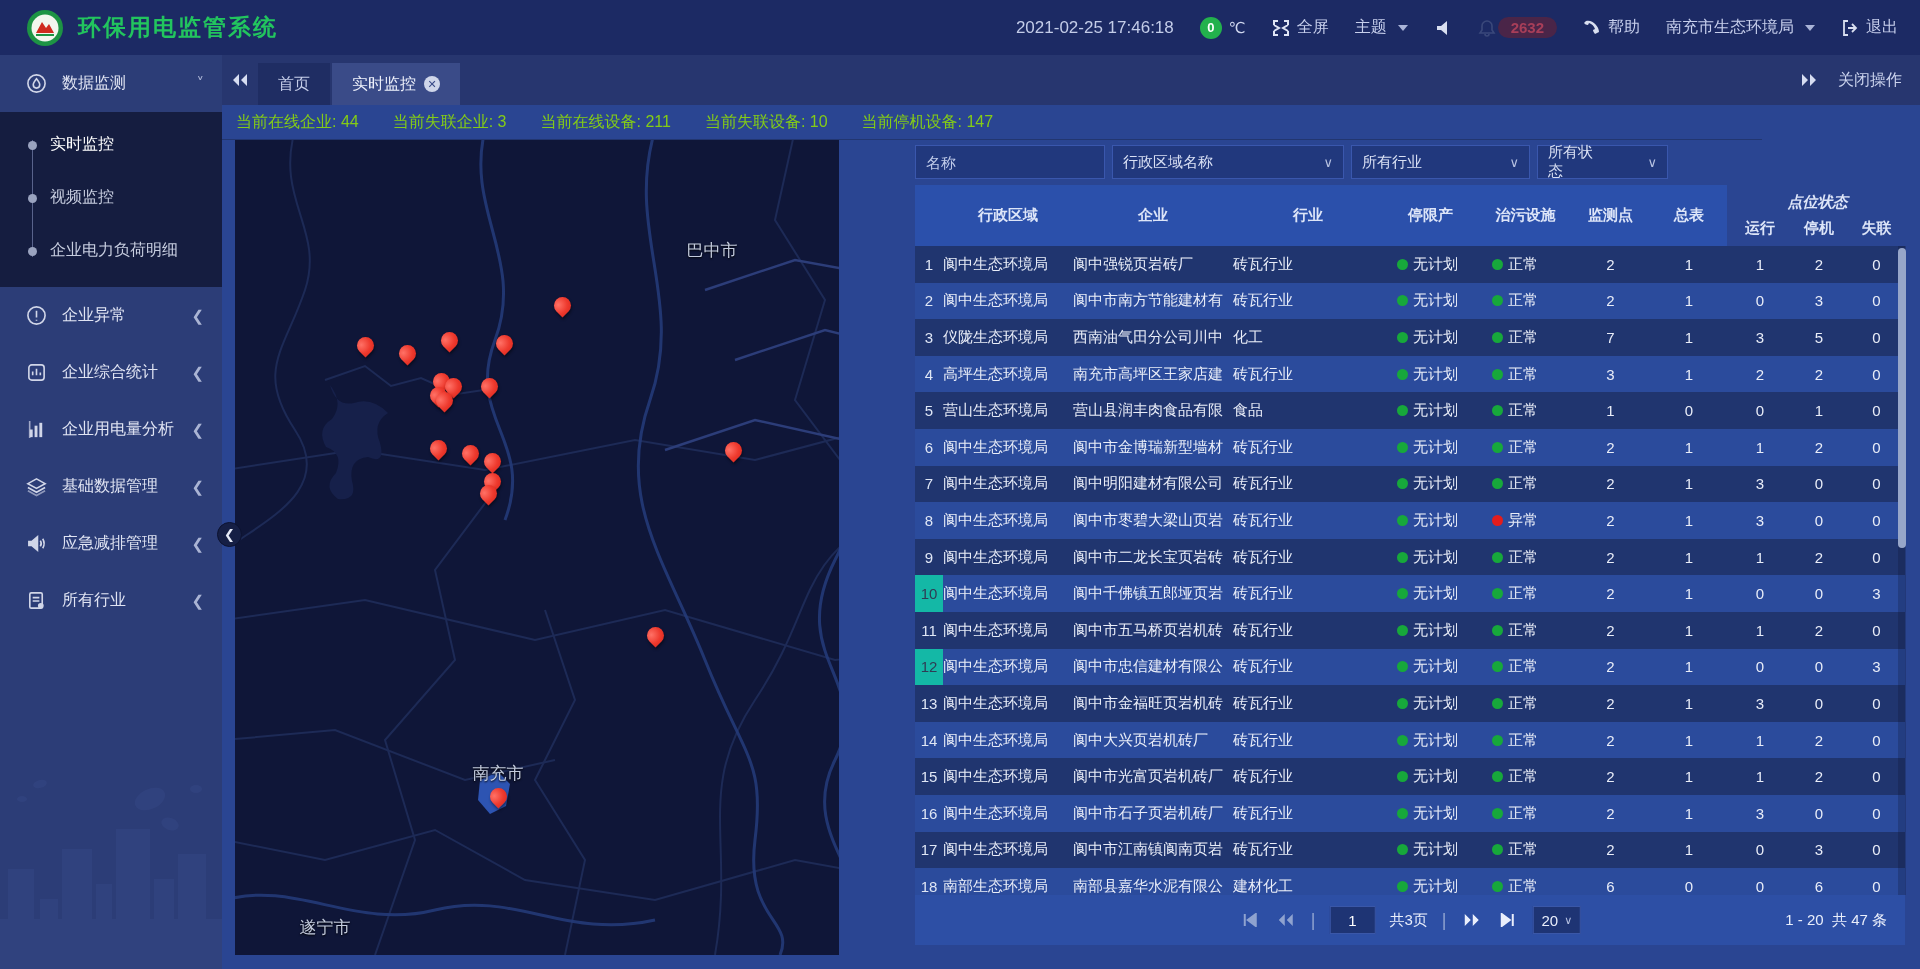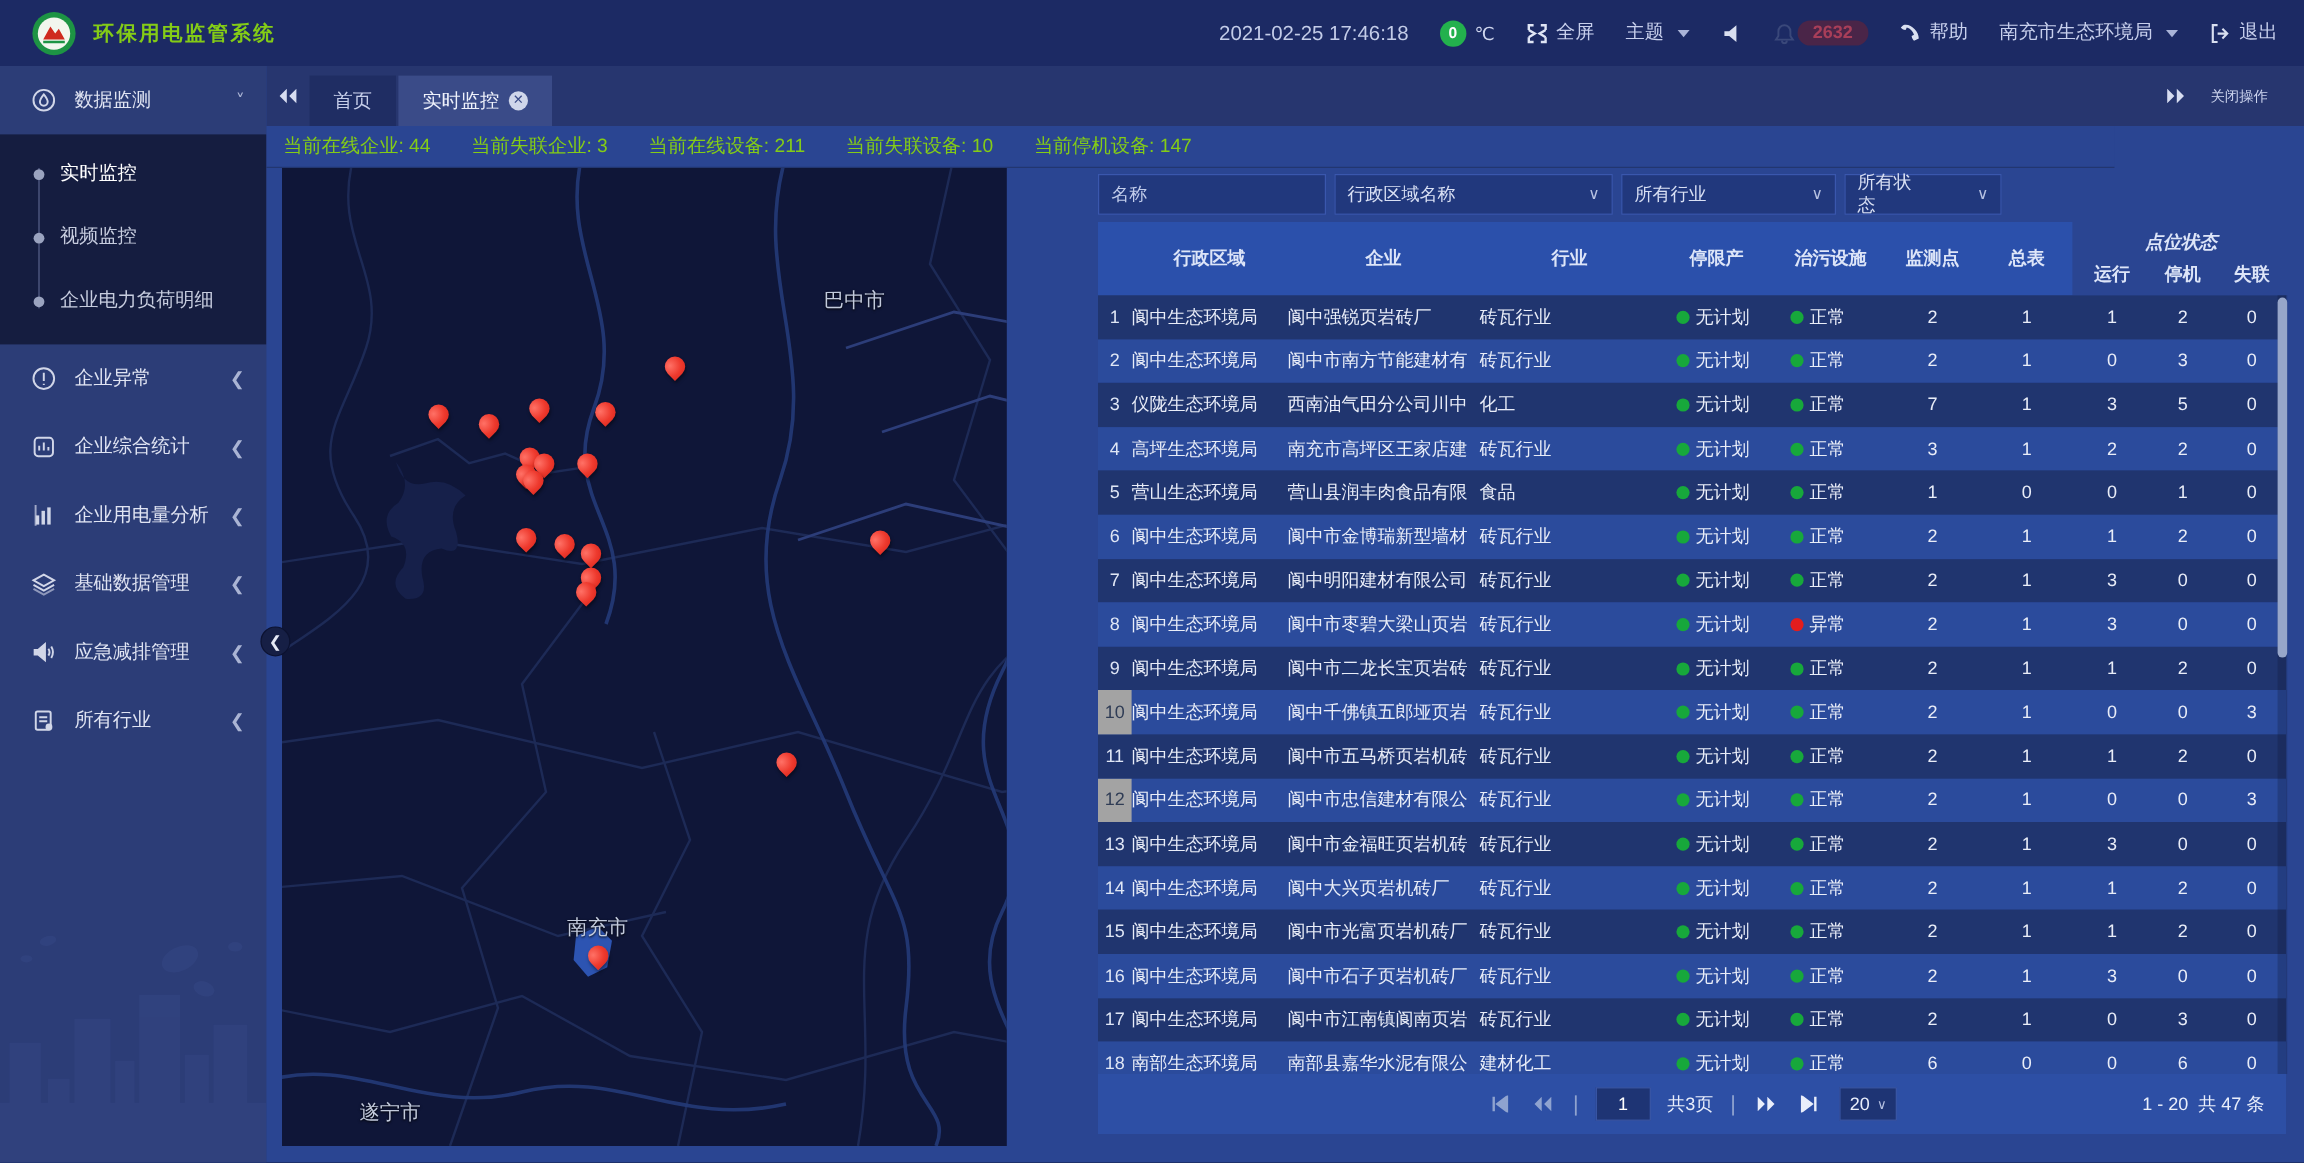--- a/index.html
+++ b/index.html
@@ -3,21 +3,21 @@
 <meta charset="utf-8">
 <style>
   * { margin:0; padding:0; box-sizing:border-box; }
   html,body { background:#0d142e; }
   body { font-family:"Liberation Sans","DejaVu Sans",sans-serif; }
   .app { position:relative; width:1920px; height:969px; background:#2a4592; overflow:hidden; }
 
   
   .header { position:absolute; top:0; left:0; width:1920px; height:55px; background:#1c2a64; display:flex; align-items:center; z-index:9; }
   .logo { width:38px; height:38px; margin-left:26px; flex:0 0 auto; }
-  .app-title { color:#84cc16; font-size:17px; font-weight:bold; margin-left:14px; letter-spacing:2px; }
+  .app-title { color:#22c55e; font-size:23px; font-weight:bold; margin-left:14px; letter-spacing:2px; }
   .header-right { margin-left:auto; display:flex; align-items:center; gap:26px; padding-right:22px; color:#c7cfec; font-size:16px; }
   .hr-item { display:flex; align-items:center; gap:7px; cursor:pointer; white-space:nowrap; }
   .datetime { color:#c3cce8; font-size:17px; cursor:default; }
   .temp-badge { width:22px; height:22px; border-radius:50%; background:#23b14d; color:#fff; display:flex; align-items:center; justify-content:center; font-size:13px; font-weight:bold; }
   .temp-unit { color:#cfd6ee; font-size:15px; }
   .caret { display:inline-block; width:0; height:0; border-left:5px solid transparent; border-right:5px solid transparent; border-top:6px solid #aab4d8; margin-left:4px; }
   .bell-wrap { display:flex; align-items:center; gap:2px; opacity:.95; }
   .bell-pill { background:#4d2547; color:#b04059; border-radius:12px; padding:2px 13px; font-size:15px; font-weight:bold; }
   .hicon { width:18px; height:18px; flex:0 0 auto; }
 
@@ -34,21 +34,21 @@
   .submenu-item.active { color:#ffffff; }
   .watermark { position:absolute; left:0; bottom:0; width:222px; height:240px; opacity:.55; pointer-events:none; }
 
   
   .tabstrip { position:absolute; left:222px; top:55px; width:1698px; height:50px; background:#27366f; display:flex; align-items:center; z-index:7; }
   .tab-arrow { width:36px; height:50px; display:flex; align-items:center; justify-content:center; color:#d7ddf1; cursor:pointer; }
   .tabs { display:flex; align-items:flex-end; height:100%; }
   .tab { height:42px; margin-top:8px; display:flex; align-items:center; gap:8px; padding:0 20px; font-size:16px; color:#c6cee9; background:#1f2d63; margin-right:2px; cursor:pointer; }
   .tab.active { background:#3a4b88; color:#eef1fb; }
   .tab-close { width:16px; height:16px; border-radius:50%; background:#cfd6ea; color:#3a4b88; font-size:11px; line-height:16px; text-align:center; font-weight:bold; }
-  .tabstrip-right { margin-left:auto; display:flex; align-items:center; gap:20px; padding-right:30px; color:#ccd4ee; font-size:12px; }
+  .tabstrip-right { margin-left:auto; display:flex; align-items:center; gap:20px; padding-right:18px; color:#ccd4ee; font-size:16px; }
 
   
   .status-strip { position:absolute; left:222px; top:105px; width:1540px; height:35px; background:#2a4592; border-bottom:1px solid #223670; display:flex; align-items:center; gap:34px; padding-left:14px; color:#84cc16; font-size:16px; z-index:6; }
   .status-item { white-space:nowrap; }
 
   
   .map { position:absolute; left:235px; top:140px; width:604px; height:815px; background:#0f1638; overflow:hidden; z-index:2; cursor:grab; }
   .map svg.roads { position:absolute; left:0; top:0; }
   .city-label { position:absolute; color:#c3cbdd; font-size:17px; text-shadow:0 1px 2px #000; transform:translate(-50%,-50%); pointer-events:none; white-space:nowrap; }
   .marker { position:absolute; width:17px; height:17px; background:radial-gradient(circle at 35% 30%, #ff7166 0%, #ee3a2e 55%, #d8241a 100%); border-radius:50% 50% 50% 0; transform:rotate(-45deg); box-shadow:-1px 2px 3px rgba(0,0,0,.45); cursor:pointer; }
@@ -69,21 +69,21 @@
   .th-group { position:absolute; left:815px; width:175px; top:8px; text-align:center; font-style:italic; font-weight:bold; }
   .th-sub { position:absolute; top:30px; height:26px; display:flex; align-items:center; justify-content:center; font-weight:bold; }
 
   .tbody { position:absolute; top:106px; left:0; width:990px; height:649px; overflow:hidden; }
   .trow { height:36.6px; color:#e9edf8; font-size:15px; cursor:pointer; }
   .trow:nth-child(odd) { background:#20356f; }
   .trow:nth-child(even) { background:#2b4b9c; }
   .td { display:flex; align-items:center; overflow:hidden; white-space:nowrap; }
   .td.c { justify-content:center; }
   .td.num { justify-content:center; color:#dfe6f5; }
-  .td.num.gray { background:#a3a3a3; color:#2f3c55; }
+  .td.num.gray { background:#14b8a6; color:#2f3c55; }
   .status-dot { width:11px; height:11px; border-radius:50%; margin-right:5px; flex:0 0 auto; }
   .pad { padding-left:14px; }
 
   .scrollbar { position:absolute; right:-1px; top:106px; width:8px; height:649px; background:rgba(10,18,48,.25); }
   .scroll-thumb { position:absolute; top:2px; left:0; width:8px; height:300px; border-radius:4px; background:#97a6c9; cursor:pointer; }
 
   
   .pager { position:absolute; left:0; top:755px; width:990px; height:50px; background:#2d4fa5; display:flex; align-items:center; }
   .pager-center { position:absolute; left:50%; transform:translateX(-50%); display:flex; align-items:center; gap:14px; }
   .pg-btn { width:22px; height:22px; display:flex; align-items:center; justify-content:center; cursor:pointer; }

